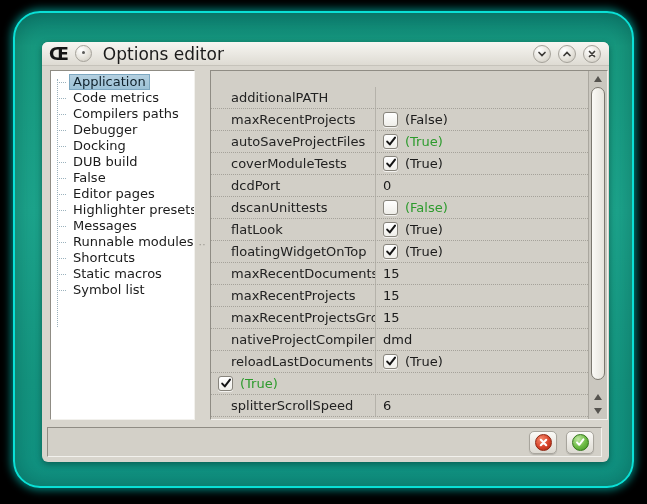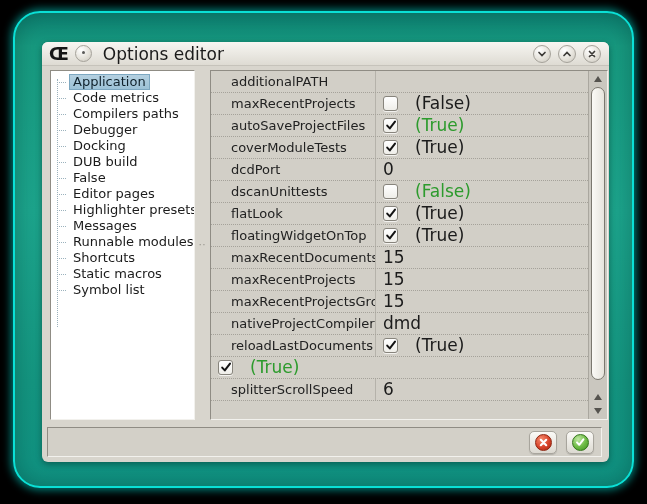--- a/index.html
+++ b/index.html
@@ -43,25 +43,25 @@
   .tree-item.selected .lbl{background:linear-gradient(#b4d0e0,#9cc2d7);border:1px solid #7da8c1;
                            border-radius:0;color:#10222c;}
 
   .splitter{position:absolute;left:153px;top:28px;width:15px;height:350px;display:flex;
             align-items:center;justify-content:center;}
   .splitter .grip{color:#8f8c84;font-size:9px;letter-spacing:1px;line-height:4px;}
 
   .grid-panel{position:absolute;left:168px;top:28px;width:398px;height:350px;background:#d2cfc7;
               box-sizing:border-box;border:1px solid;border-color:#8f8c84 #f2f1ed #f2f1ed #8f8c84;
               overflow:hidden;}
-  .rows{position:absolute;left:0;top:0;right:19px;}
+  .rows{position:absolute;left:0;top:16px;right:19px;}
   .prop-row{display:flex;height:22px;box-sizing:border-box;border-bottom:1px dotted #a5a29a;}
   .row-label{width:165px;box-sizing:border-box;padding-left:20px;border-right:1px solid #b5b2aa;
              font-size:13px;color:#222;line-height:21px;white-space:nowrap;overflow:hidden;}
-  .row-value{flex:1;display:flex;align-items:center;gap:17px;padding-left:7px;font-size:17px;
+  .row-value{flex:1;display:flex;align-items:center;gap:7px;padding-left:7px;font-size:13px;
              color:#1b1b1b;line-height:21px;white-space:nowrap;overflow:hidden;}
   .checkbox{width:15px;height:15px;box-sizing:border-box;border:1px solid #87847c;border-radius:3px;
             background:linear-gradient(#ffffff,#efeee9);display:flex;align-items:center;
             justify-content:center;flex:0 0 auto;box-shadow:0 1px 0 rgba(255,255,255,.7);}
   .checkbox svg{display:block;margin-top:-2px;}
 
   
   .vscroll{position:absolute;right:0;top:0;bottom:0;width:19px;background:#cac7bf;
            border-left:1px solid #aaa79f;box-sizing:border-box;}
   .vs-step{position:absolute;left:0;width:100%;height:14px;display:flex;align-items:center;justify-content:center;}

